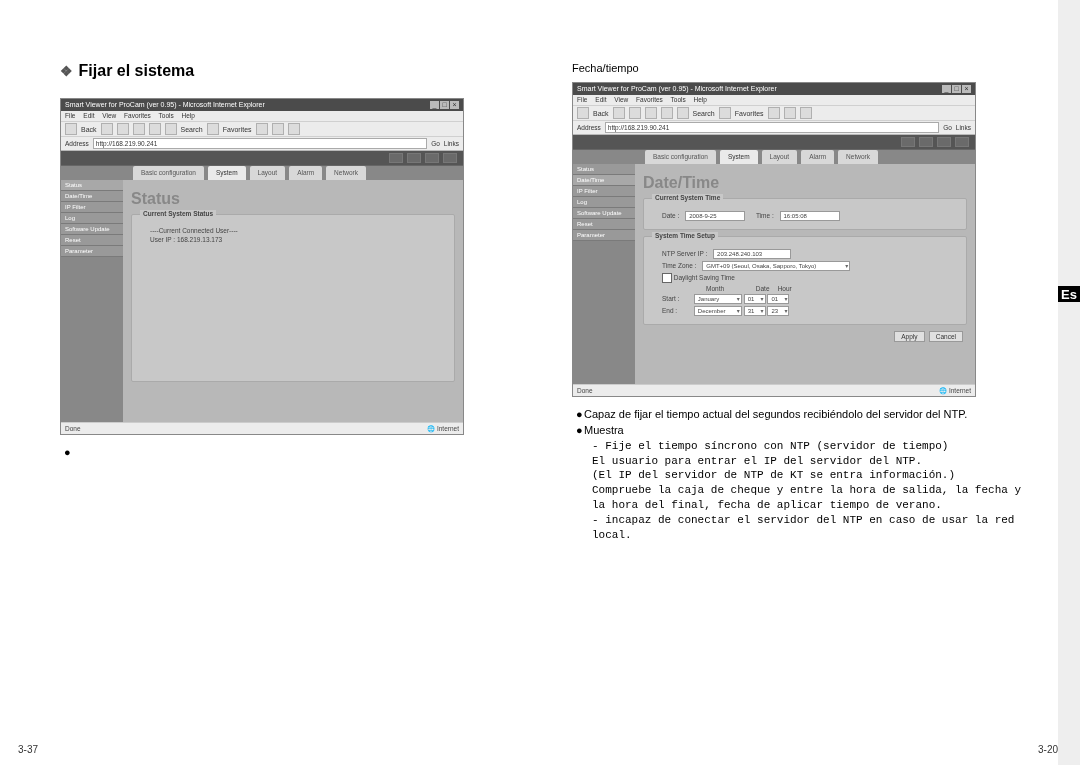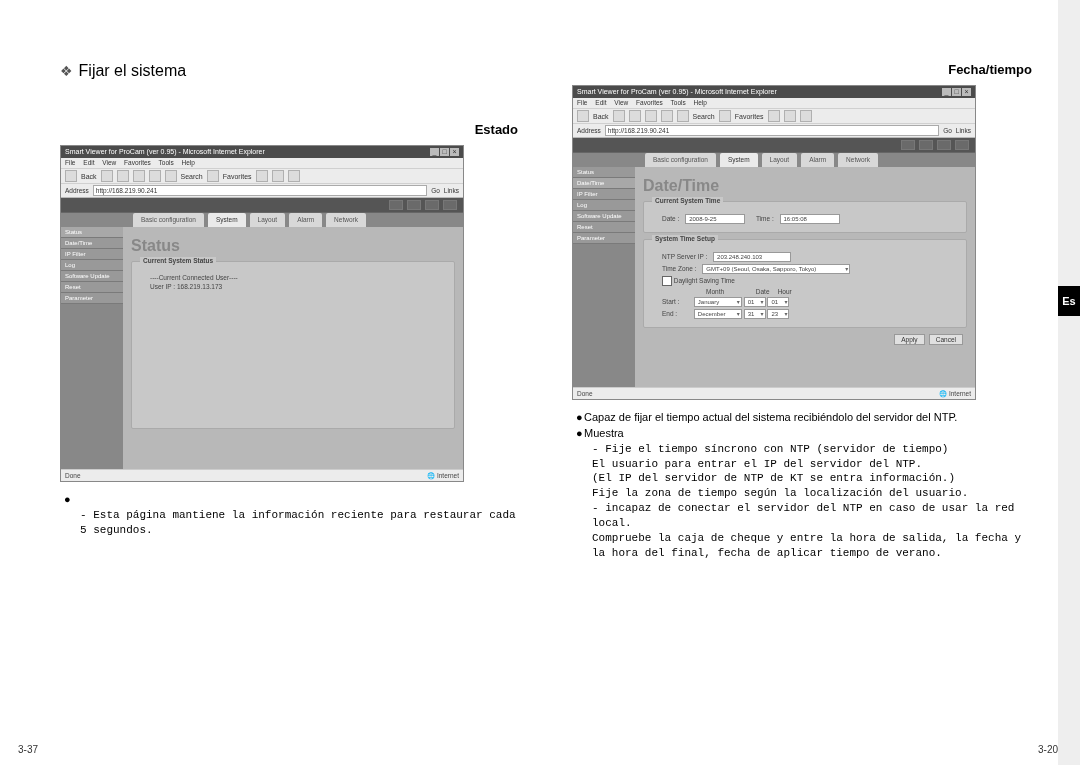--- a/index.html
+++ b/index.html
@@ -20,34 +20,33 @@
     box-sizing: border-box;
   }
   .column {
     width: 500px;
     box-sizing: border-box;
   }
   .col-left { padding-left: 42px; }
   .col-right { padding-left: 10px; padding-right: 30px; }
   .section-title-main {
     font-size: 16px;
-    font-weight: normal;
+    font-weight: bold;
     margin: 42px 0 18px 0;
   }
   .diamond {
     display: inline-block;
     margin-right: 6px;
     font-size: 14px;
     color: #555;
   }
   .section-title {
-    font-size: 13px;
-    font-weight: bold;
+    font-size: 11px;
+    font-weight: normal;
     margin: 42px 0 8px 0;
-    text-align: right;
   }
   
   .screenshot {
     border: 1px solid #888;
     background: #b8b8b8;
     position: relative;
     font-family: Tahoma, Arial, sans-serif;
     font-size: 8px;
     color: #333;
     width: 402px;
@@ -220,24 +219,24 @@
     color: #333;
   }
   .pn-left { left: 18px; }
   .pn-right { right: 22px; }
   
   .side-tab {
     position: absolute;
     right: 0;
     top: 286px;
     width: 22px;
-    height: 30px;
+    height: 16px;
     background: #000;
     color: #fff;
-    font-size: 11px;
+    font-size: 13px;
     font-weight: bold;
     display: flex;
     align-items: center;
     justify-content: center;
   }
   
   .side-col {
     position: absolute;
     right: 0; top: 0; width: 22px; height: 765px;
     background: #eee;
@@ -249,21 +248,20 @@
 
 <div class="side-col"></div>
 <div class="side-tab">Es</div>
 
 <div class="page-wrap">
 
   <div class="column col-left">
     <div class="section-title-main">
       <span class="diamond">❖</span><span>Fijar el sistema</span>
     </div>
-    <div class="section-title">Estado</div>
 
     <div class="screenshot shot-est">
       <div class="titlebar">
         <span>Smart Viewer for ProCam (ver 0.95) - Microsoft Internet Explorer</span>
         <span class="winbtns">
           <span>_</span><span>□</span><span>×</span>
         </span>
       </div>
       <div class="menubar">
         <span>File</span>
@@ -329,21 +327,20 @@
       <div class="statusbar-bottom">
         <span>Done</span>
         <span>🌐 <span>Internet</span></span>
       </div>
     </div>
 
     <div class="bullet-list">
       <div class="b">
           <span class="dot">●</span>
         </div>
-      <div class="sub">- Esta página mantiene la información reciente para restaurar cada 5 segundos.</div>
     </div>
   </div>
 
   <div class="column col-right">
     <div class="section-title" style="margin-top:42px;">Fecha/tiempo</div>
 
     <div class="screenshot shot-dt">
       <div class="titlebar">
         <span>Smart Viewer for ProCam (ver 0.95) - Microsoft Internet Explorer</span>
         <span class="winbtns">
@@ -456,30 +453,29 @@
       </div>
       <div class="statusbar-bottom">
         <span>Done</span>
         <span>🌐 <span>Internet</span></span>
       </div>
     </div>
 
     <div class="bullet-list">
       <div class="b">
           <span class="dot">●</span>
-          <span>Capaz de fijar el tiempo actual del sistema recibiéndolo del servidor del NTP.</span>
+          <span>Capaz de fijar el tiempo actual del segundos recibiéndolo del servidor del NTP.</span>
         </div>
       <div class="b">
           <span class="dot">●</span>
           <span>Muestra</span>
         </div>
       <div class="sub">- Fije el tiempo síncrono con NTP (servidor de tiempo)</div>
       <div class="sub">El usuario para entrar el IP del servidor del NTP.</div>
       <div class="sub">(El IP del servidor de NTP de KT se entra información.)</div>
-      <div class="sub">Fije la zona de tiempo según la localización del usuario.</div>
+      <div class="sub">Compruebe la caja de cheque y entre la hora de salida, la fecha y la hora del final, fecha de aplicar tiempo de verano.</div>
       <div class="sub">- incapaz de conectar el servidor del NTP en caso de usar la red local.</div>
-      <div class="sub">Compruebe la caja de cheque y entre la hora de salida, la fecha y la hora del final, fecha de aplicar tiempo de verano.</div>
     </div>
   </div>
 </div>
 
 <div class="pagenum pn-left">3-37</div>
 <div class="pagenum pn-right">3-20</div>
 
 </body></html>

